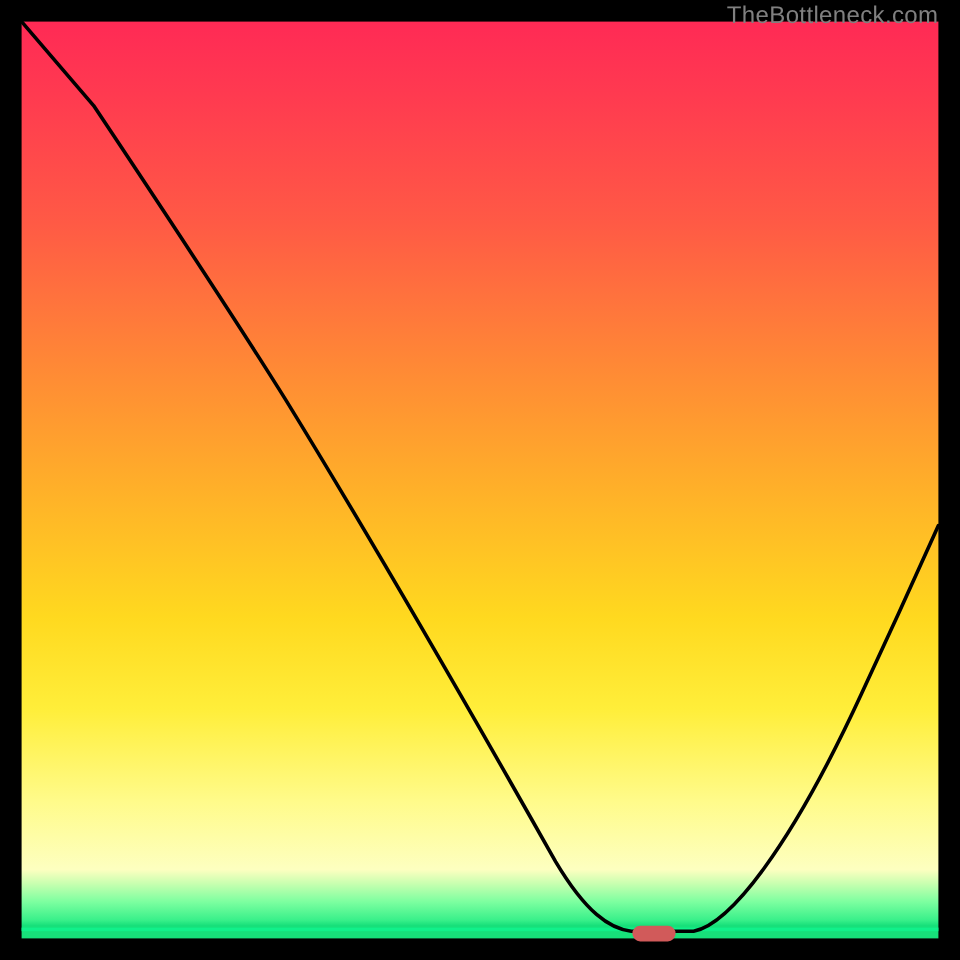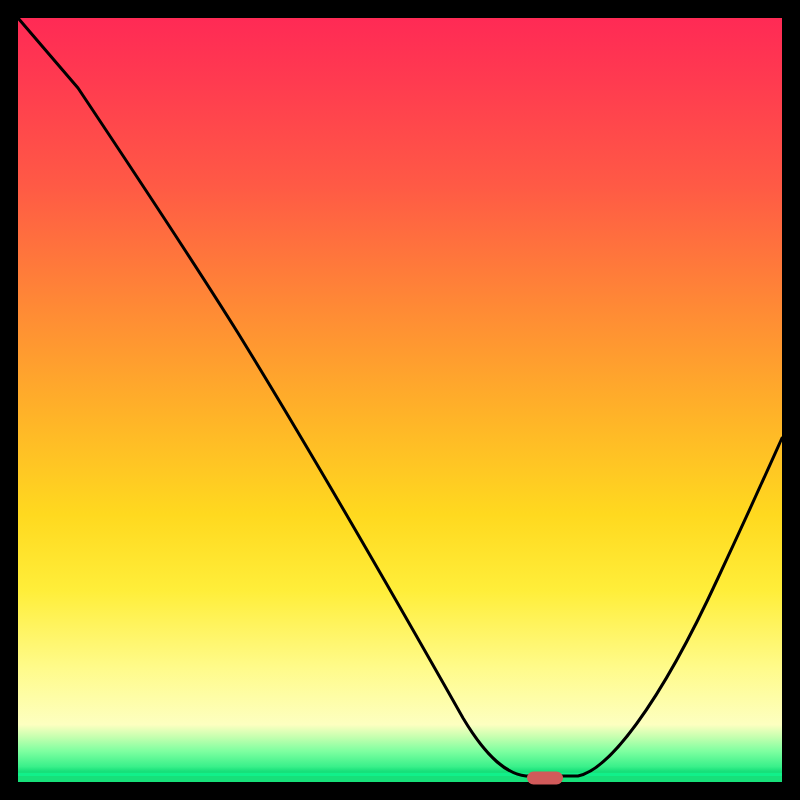--- a/index.html
+++ b/index.html
@@ -94,13 +94,14 @@
                C 300 445, 380 585, 445 700
                C 470 742, 490 756, 508 758
                L 560 758
                C 590 752, 640 690, 700 560
                C 735 485, 755 440, 764 420" fill="none" stroke="#000" stroke-width="3" stroke-linecap="round" stroke-linejoin="round"></path>
     </svg>
 
     <div class="marker" style="left:69%; bottom:4px; top:auto; transform:translate(-50%, 50%);"></div>
   </div>
 
+  <div class="watermark">TheBottleneck.com</div>
 </div>
 
 </body></html>

